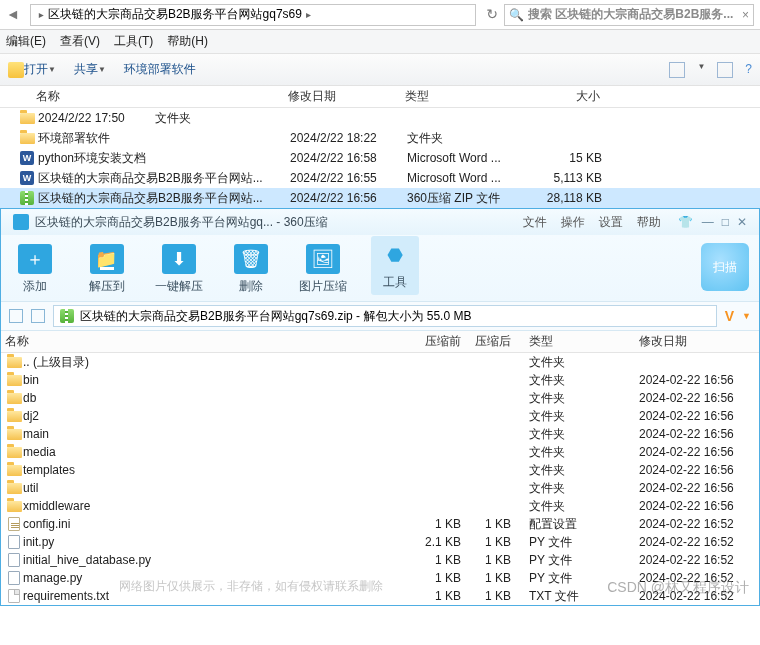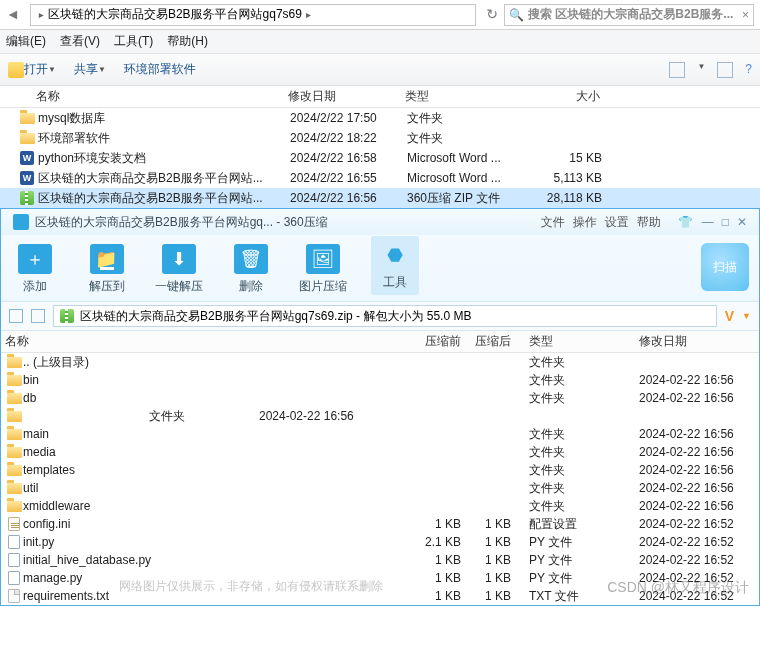--- a/index.html
+++ b/index.html
@@ -42,21 +42,21 @@
 .folder-ic:before { content:""; position:absolute; top:-3px; left:0; width:7px; height:3px; background:#f5c14e; border-radius:1px 1px 0 0; }
 .word-ic { width: 14px; height: 14px; background: #2b579a; border-radius: 2px; display:flex;align-items:center;justify-content:center;color:#fff;font-size:9px;font-weight:bold; }
 .zip-ic { width: 14px; height: 14px; background: linear-gradient(#8edc6e,#56b23a); border-radius: 2px; position:relative; }
 .zip-ic:after { content:""; position:absolute; left:5px; top:0; width:3px; height:14px; background:repeating-linear-gradient(#fff,#fff 2px,#56b23a 2px,#56b23a 4px); }
 
 
 .zip-window { position: relative; border: 1px solid #4faee3; background: #fff; }
 .zip-titlebar { display:flex; align-items:center; height:26px; background:linear-gradient(#f4fbff,#e6f4fc); padding:0 12px; gap:6px; font-size:12px; color:#3a4a56; }
 .zip-tb-ic { width:16px;height:16px;background:#2fa6e0;border-radius:2px; }
 .zip-title { flex:1; white-space:nowrap; overflow:hidden; text-overflow:ellipsis; }
-.zip-menu { display:flex; gap:8px; color:#555;margin-left:36px; }
+.zip-menu { display:flex; gap:14px; color:#555;margin-left:36px; }
 .zip-winbtns { display:flex; gap:8px; margin-left:12px; color:#6b8aa0; font-family:"Segoe UI Symbol"; }
 
 .zip-toolbar { display:flex; align-items:flex-end; height:66px; background:linear-gradient(#f4fbff,#eef8fe); padding:4px 10px 6px; gap:24px; }
 .zbtn { display:flex; flex-direction:column; align-items:center; gap:4px; font-size:12px; color:#3d5262; width:48px; }
 .zbtn.active { background:#d2ecfb; border-radius:3px; padding:4px 6px; }
 .zbtn-ic { width:34px; height:30px; border-radius:3px; display:flex; align-items:center; justify-content:center; color:#fff; font-size:18px; font-family:"Segoe UI Symbol"; }
 .ic-add { background:#2fa6e0; }
 .ic-extract { background:#2fa6e0; position:relative; }
 .ic-extract:after{content:"";position:absolute;bottom:4px;left:10px;width:14px;height:3px;background:#fff;}
 .ic-oneclick { background:#2fa6e0; }
@@ -141,21 +141,20 @@
   <div class="col-mod">修改日期</div>
   <div class="col-type">类型</div>
   <div class="col-size">大小</div>
 </div>
 
 <div class="explorer-rows" id="explorer-rows">
     <div class="erow">
       <span class="e-icon">
         <span class="folder-ic"></span>
       </span>
-      <div class="col-name">mysql数据库</div>
       <div class="col-mod">2024/2/22 17:50</div>
       <div class="col-type">文件夹</div>
       <div class="col-size"></div>
     </div>
     <div class="erow">
       <span class="e-icon">
         <span class="folder-ic"></span>
       </span>
       <div class="col-name">环境部署软件</div>
       <div class="col-mod">2024/2/22 18:22</div>
@@ -286,20 +285,21 @@
         <div class="zcol-name" style="width:380px">db</div>
         <div class="zcol-pre"></div>
         <div class="zcol-post"></div>
         <div class="zcol-type">文件夹</div>
         <div class="zcol-mod">2024-02-22 16:56</div>
       </div>
       <div class="zrow">
         <span class="z-icon">
           <span class="folder-ic"></span>
         </span>
+        <div class="zcol-name" style="width:380px">dj2</div>
         <div class="zcol-pre"></div>
         <div class="zcol-post"></div>
         <div class="zcol-type">文件夹</div>
         <div class="zcol-mod">2024-02-22 16:56</div>
       </div>
       <div class="zrow">
         <span class="z-icon">
           <span class="folder-ic"></span>
         </span>
         <div class="zcol-name" style="width:380px">main</div>

